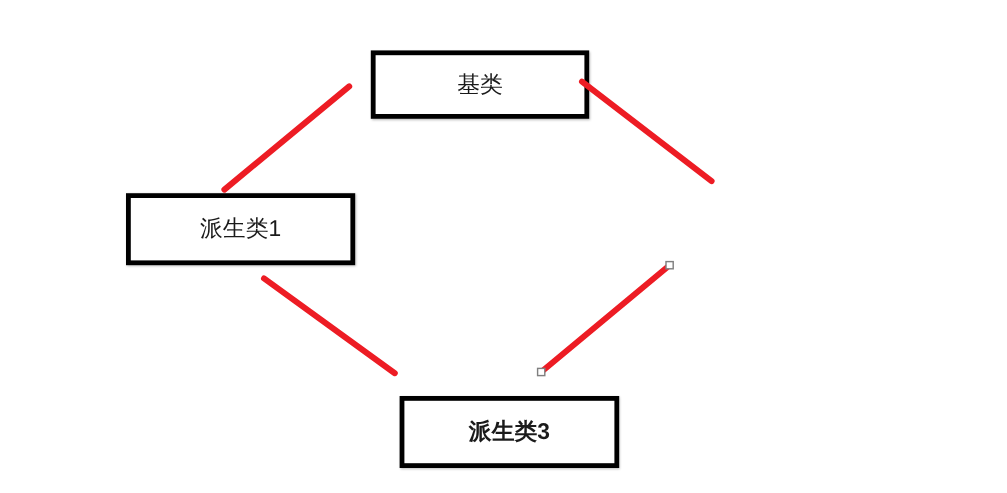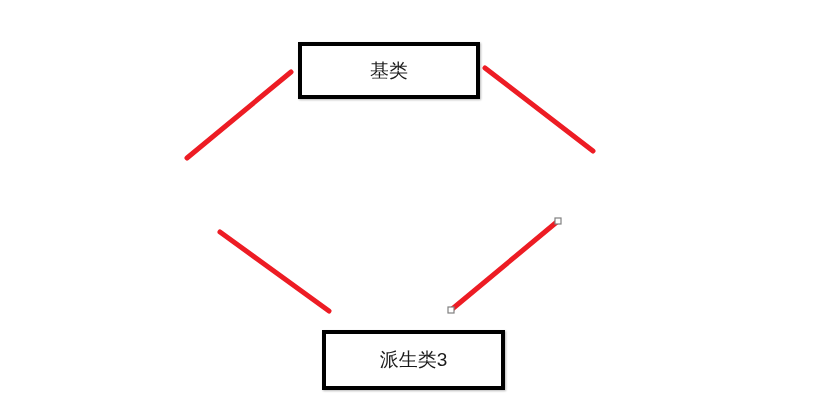--- a/index.html
+++ b/index.html
@@ -31,36 +31,40 @@
     position: absolute;
     background: #ffffff;
     border: 4px solid #000000;
     display: flex;
     align-items: center;
     justify-content: center;
     font-size: 19px;
     color: #1a1a1a;
     box-shadow: 1px 1px 2px rgba(0,0,0,0.28);
     cursor: default;
+    margin-left: 11px;
   }
   .node-base     { left: 298px; top:  42px; width: 182px; height: 57px; }
   .node-derived1 { left:  94px; top: 161px; width: 191px; height: 60px; }
   .node-derived2 { left: 487px; top: 162px; width: 240px; height: 59px; }
-  .node-derived3 { left: 322px; top: 330px; width: 183px; height: 60px; }
+  .node-derived3 { left: 322px; top: 330px; width: 183px; height: 60px; font-weight: bold; }
   .node-label { white-space: nowrap; }
 </style>
 </head>
 <body>
 
 <div class="canvas">
 
   <div class="node node-base">
     <span class="node-label">基类</span>
   </div>
 
+  <div class="node node-derived1">
+    <span class="node-label">派生类1</span>
+  </div>
 
 
   <div class="node node-derived3">
     <span class="node-label">派生类3</span>
   </div>
 
   <svg class="connector-layer" width="839" height="411" viewBox="0 0 839 411">
     <line class="edge" x1="291" y1="72" x2="187" y2="158" stroke="#ed1c24"></line>
     <line class="edge" x1="485" y1="68" x2="593" y2="151" stroke="#ed1c24"></line>
     <line class="edge" x1="220" y1="232" x2="329" y2="311" stroke="#ed1c24"></line>

